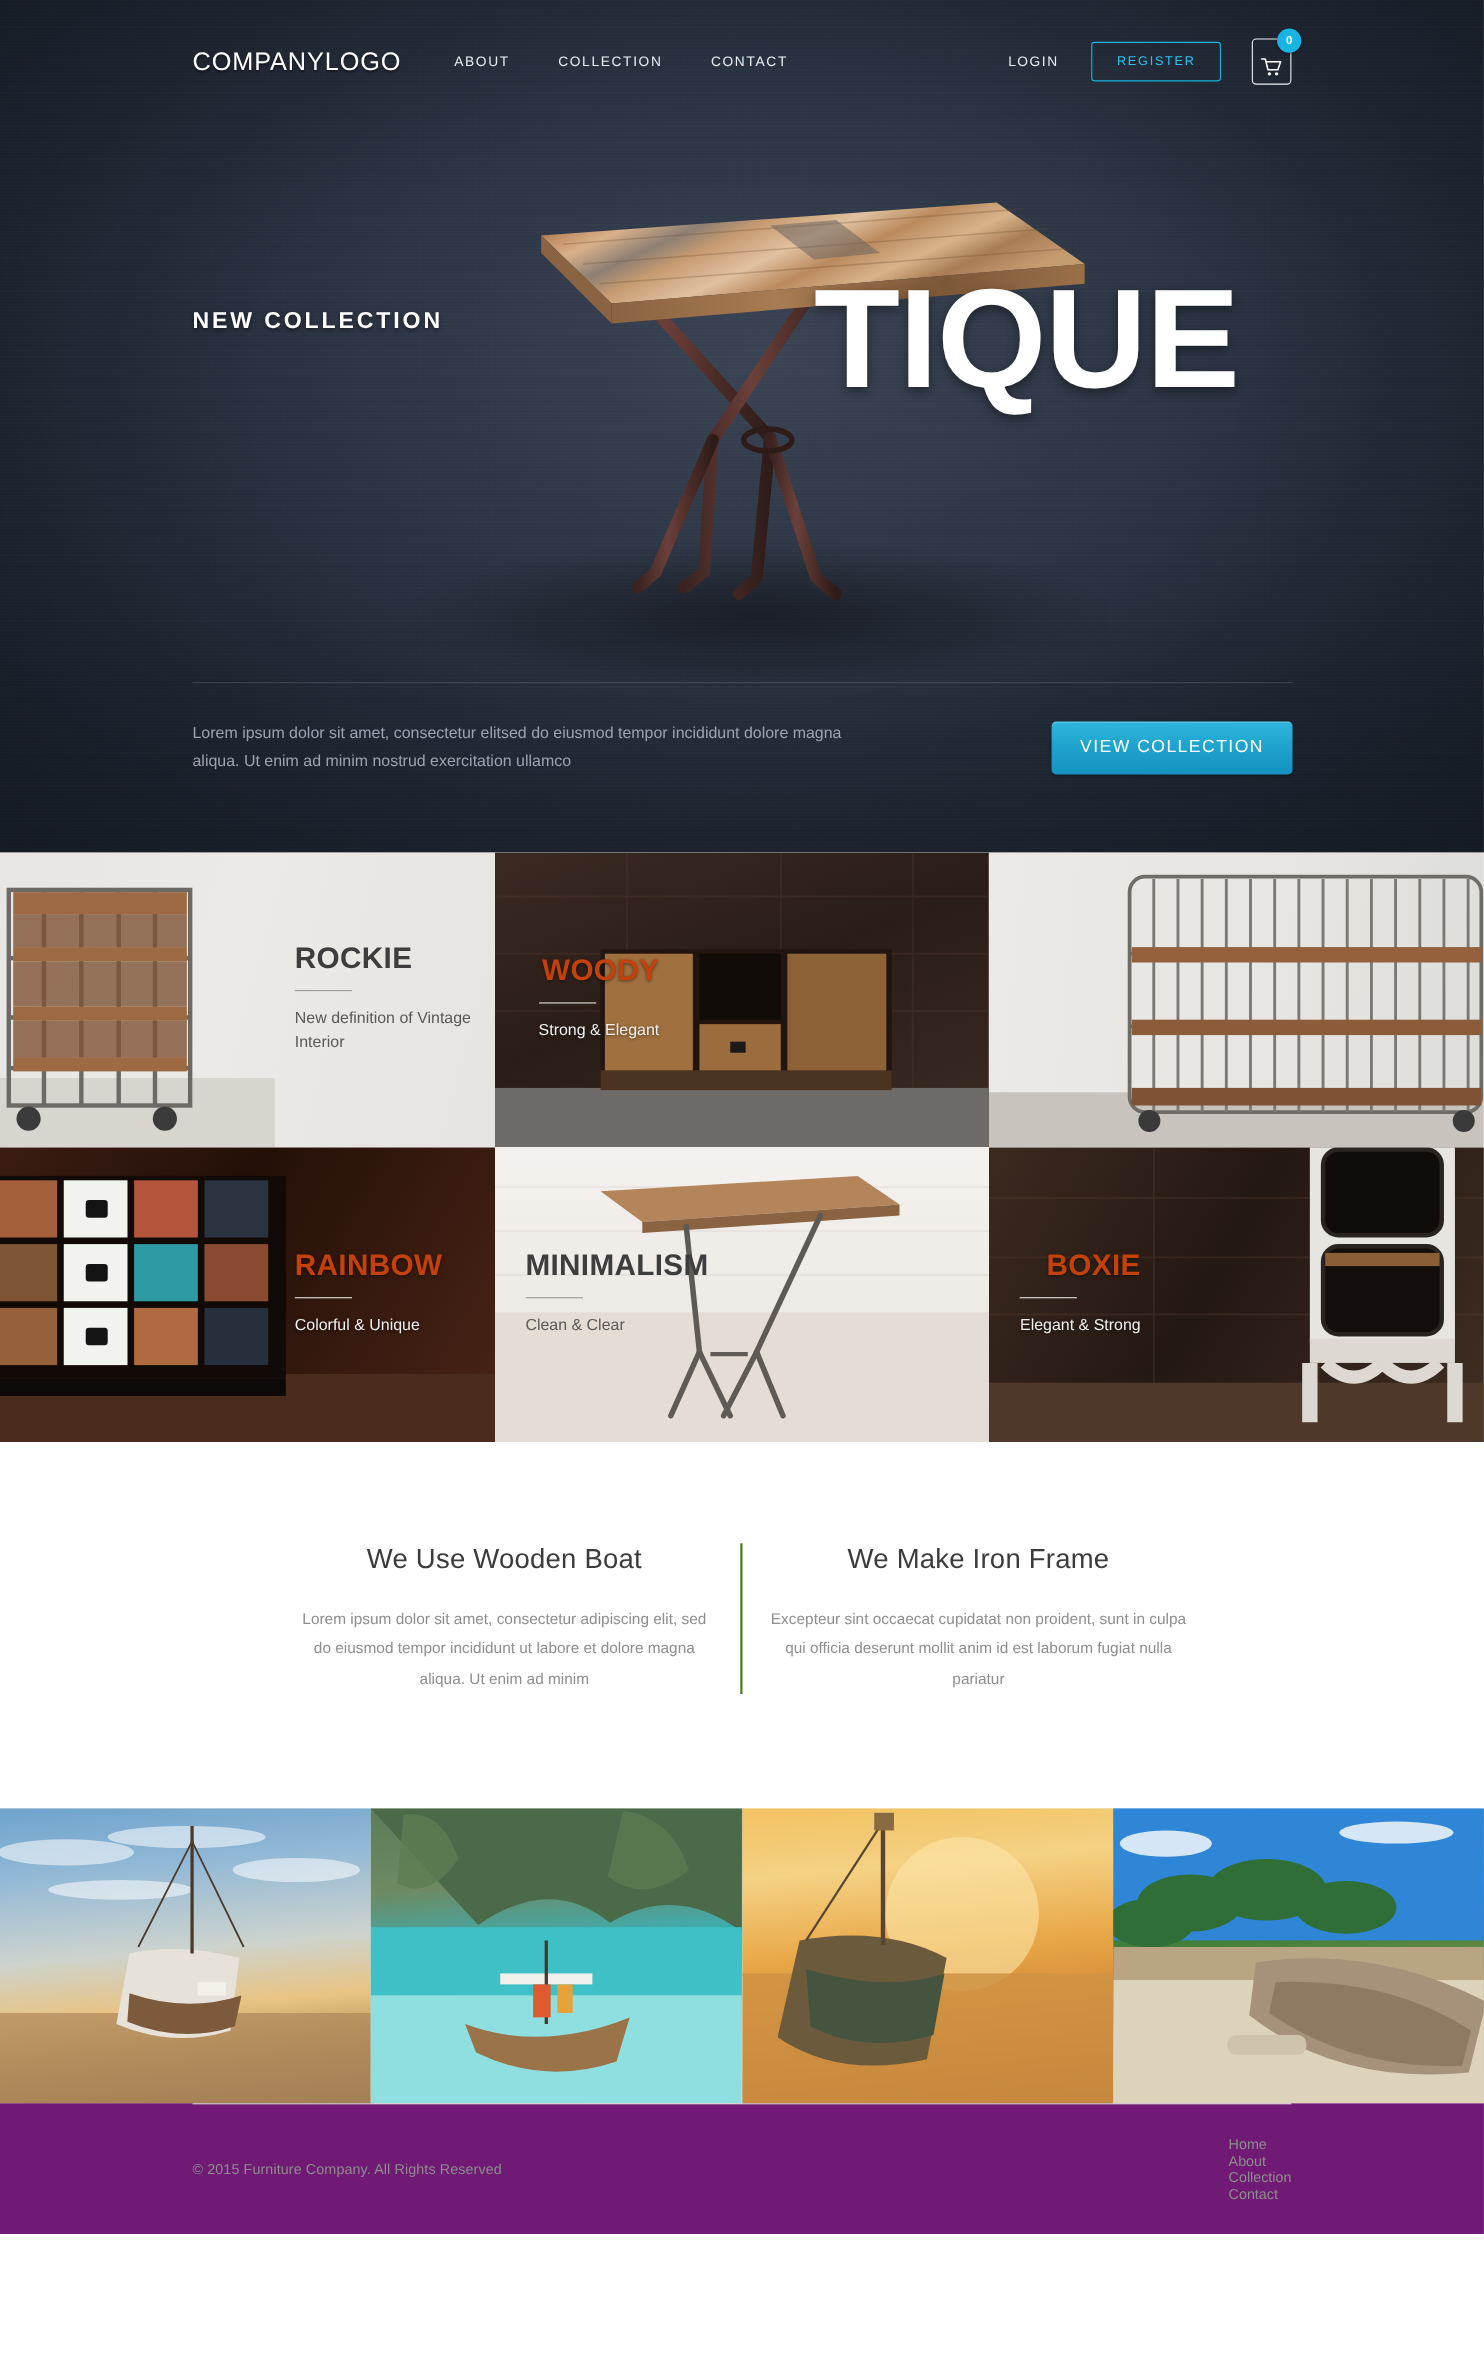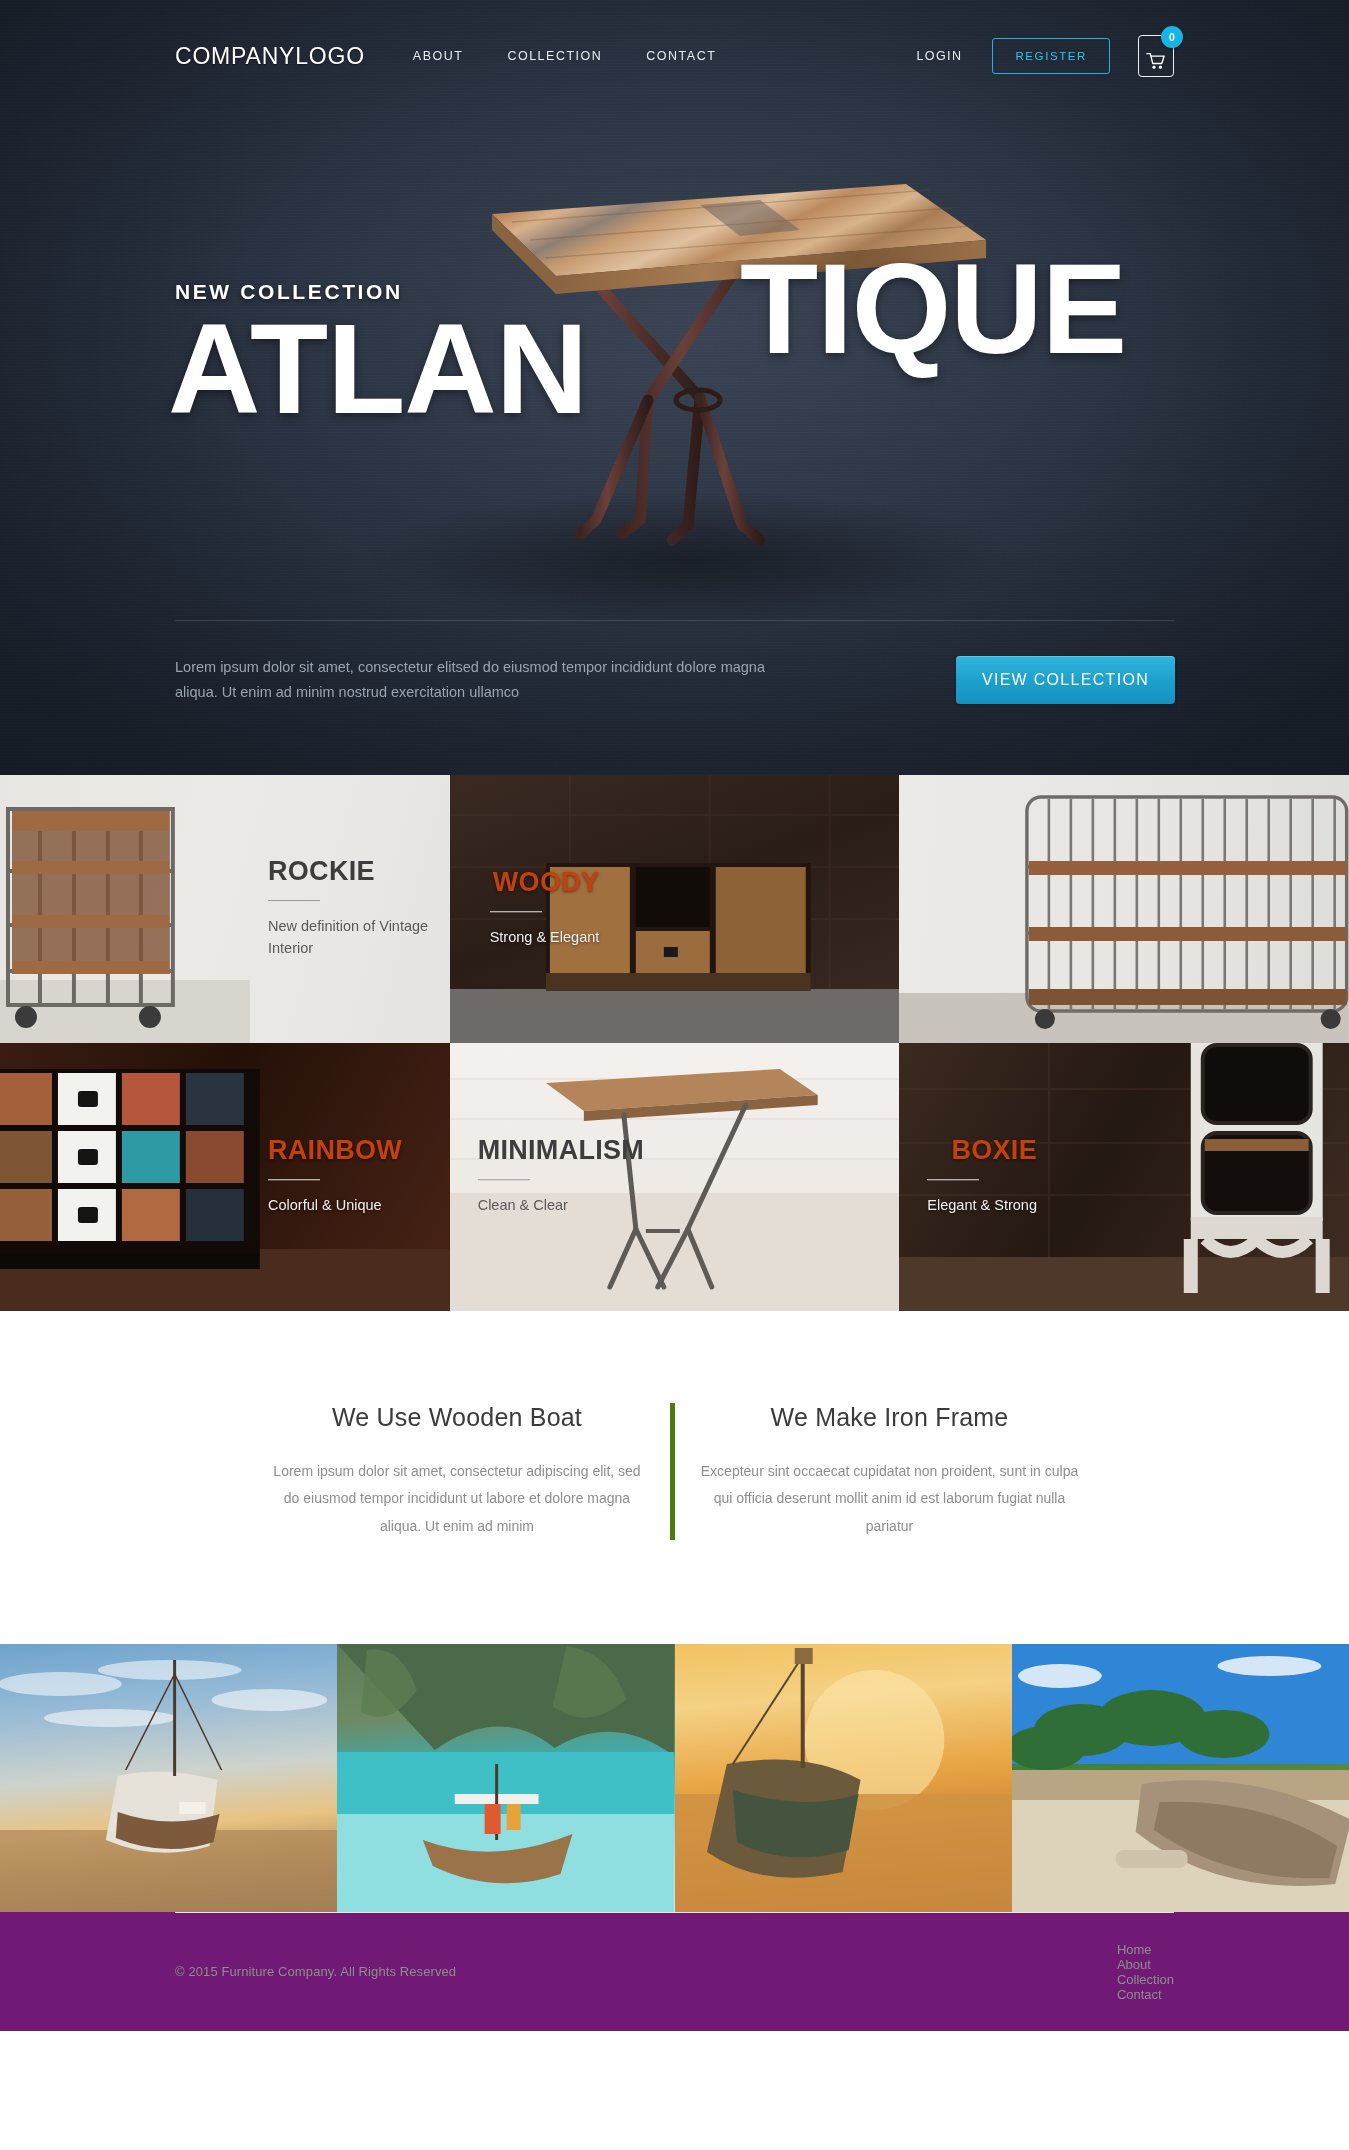--- a/index.html
+++ b/index.html
@@ -148,21 +148,21 @@
 
   
   .features {
     width:1349px; background:#ffffff;
     padding:92px 0 104px 0;
     display:flex; justify-content:center;
   }
   .feat {
     width:430px; text-align:center; padding:0 24px;
   }
-  .feat:first-child { border-right:5px solid #4d7c0f; }
+  .feat:first-child { border-right:2px solid #4d7c0f; }
   .feat h2 {
     font-size:25px; font-weight:400; color:#3b3b3b; margin-bottom:26px;
     letter-spacing:.2px;
   }
   .feat p { font-size:14px; line-height:1.95; color:#8e8e8e; }
 
   
   .gallery { width:1349px; height:268px; display:flex; }
   .gitem { width:337.25px; height:268px; position:relative; overflow:hidden; }
   .g1{background:linear-gradient(175deg,#6ea3cc 0%,#93b9d6 22%,#cdd3cd 48%,#e9c382 66%,#b08b58 82%,#7a5f3f 100%);}
@@ -269,21 +269,20 @@
             </svg>
           </div>
           <div class="cart-badge">0</div>
         </div>
       </div>
     </header>
 
     <div class="hero-copy">
       <div class="eyebrow">NEW COLLECTION</div>
     </div>
-    <div class="bigtitle">ATLAN</div>
     <div class="title-b">TIQUE</div>
 
     <div class="hero-rule"></div>
 
     <div class="hero-bottom">
       <p>Lorem ipsum dolor sit amet, consectetur elitsed do eiusmod tempor incididunt dolore magna aliqua. Ut enim ad minim nostrud exercitation ullamco</p>
       <button class="btn-view">VIEW COLLECTION</button>
     </div>
   </section>
 

